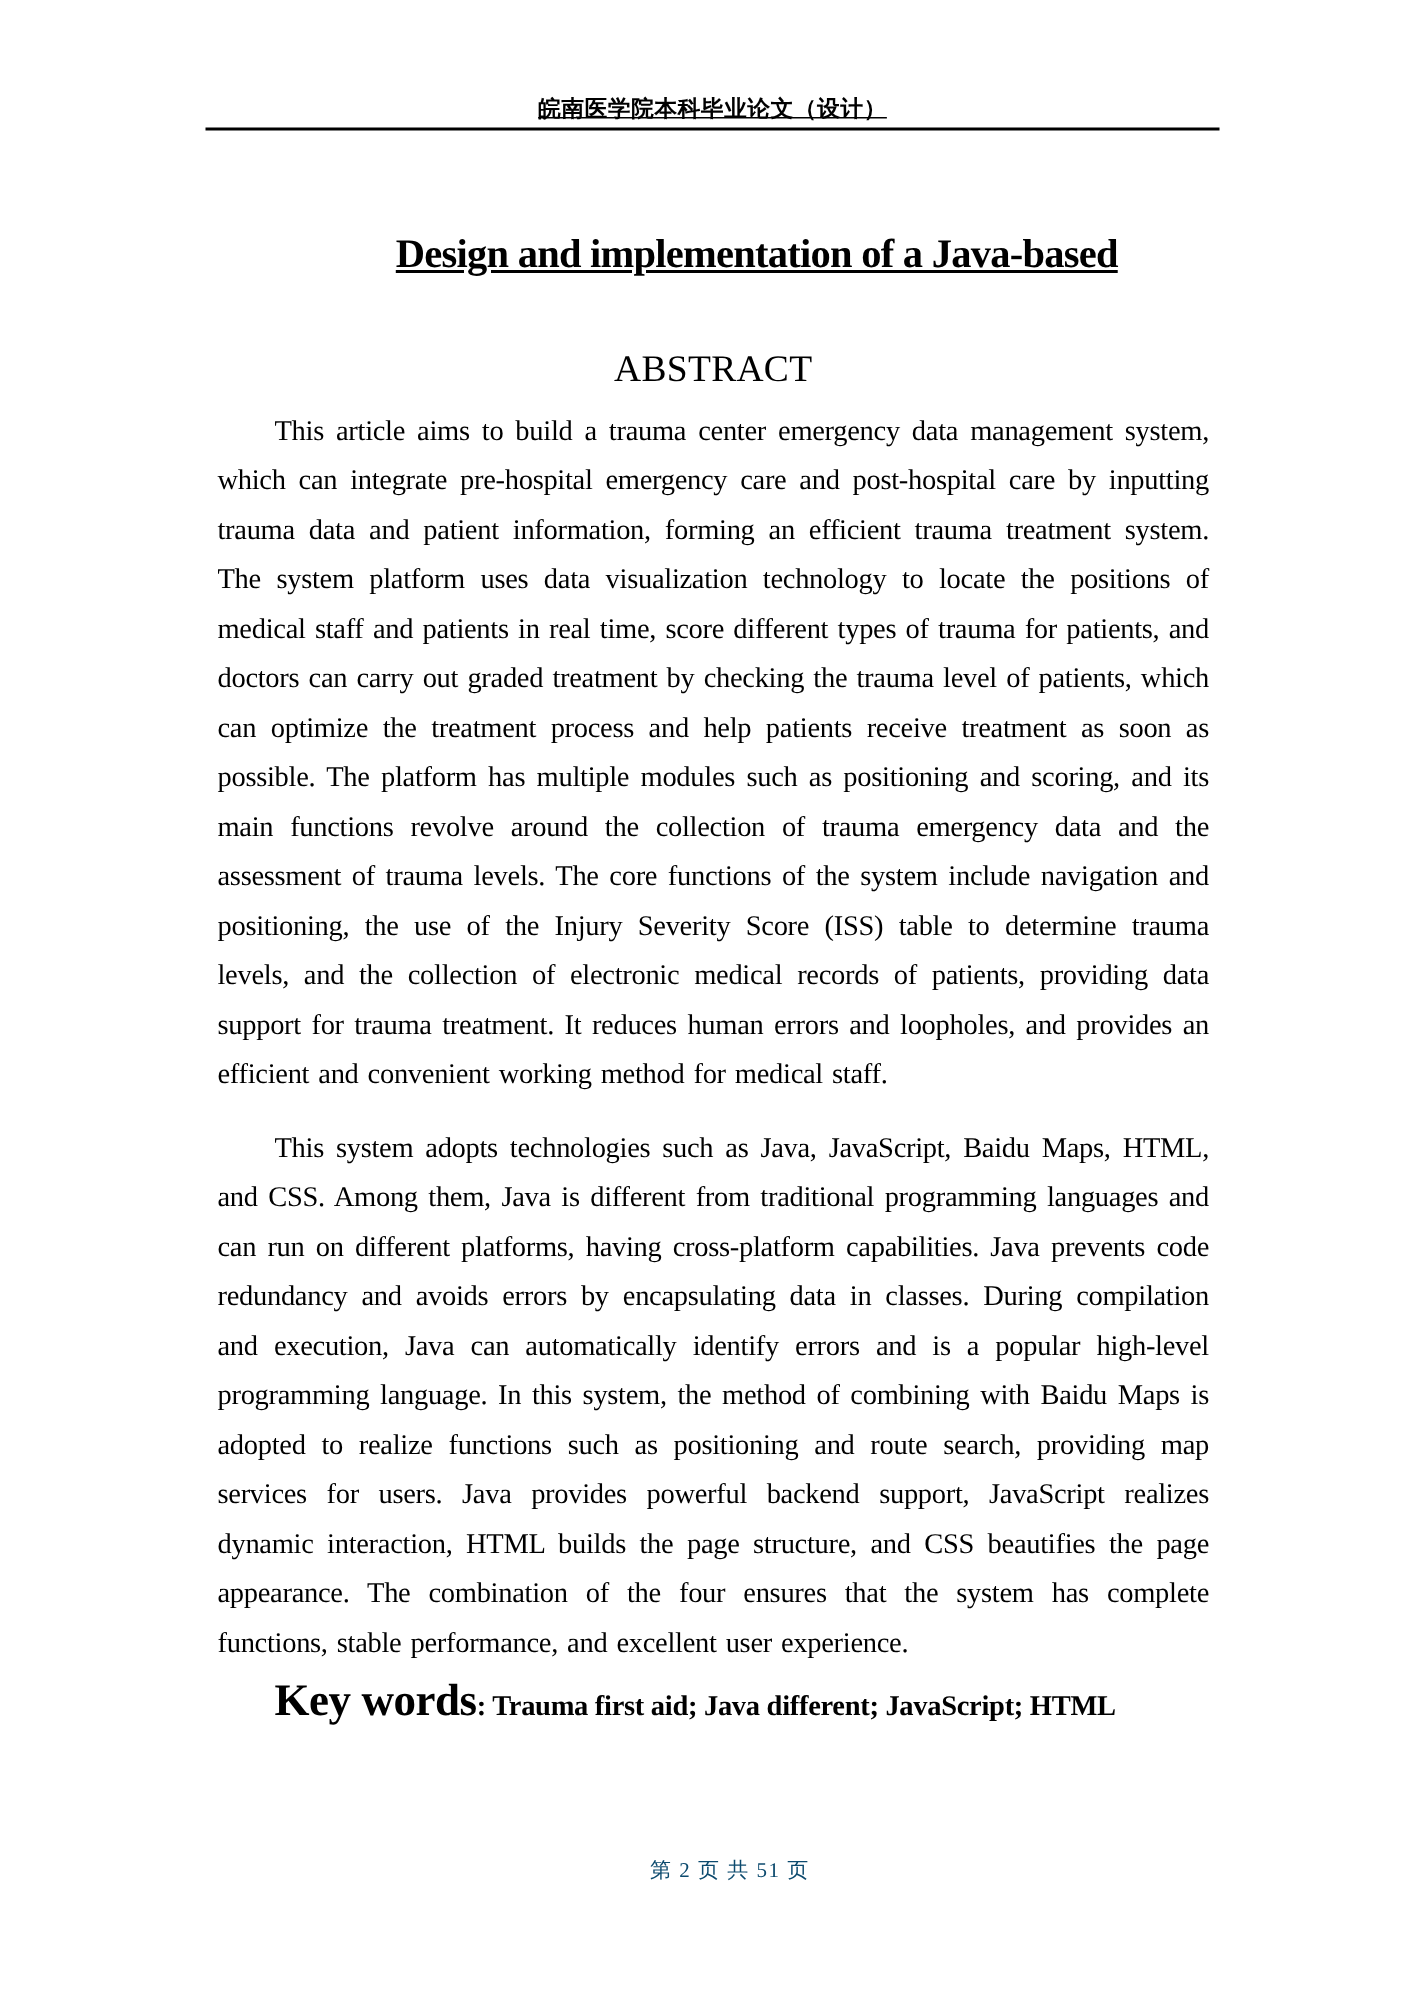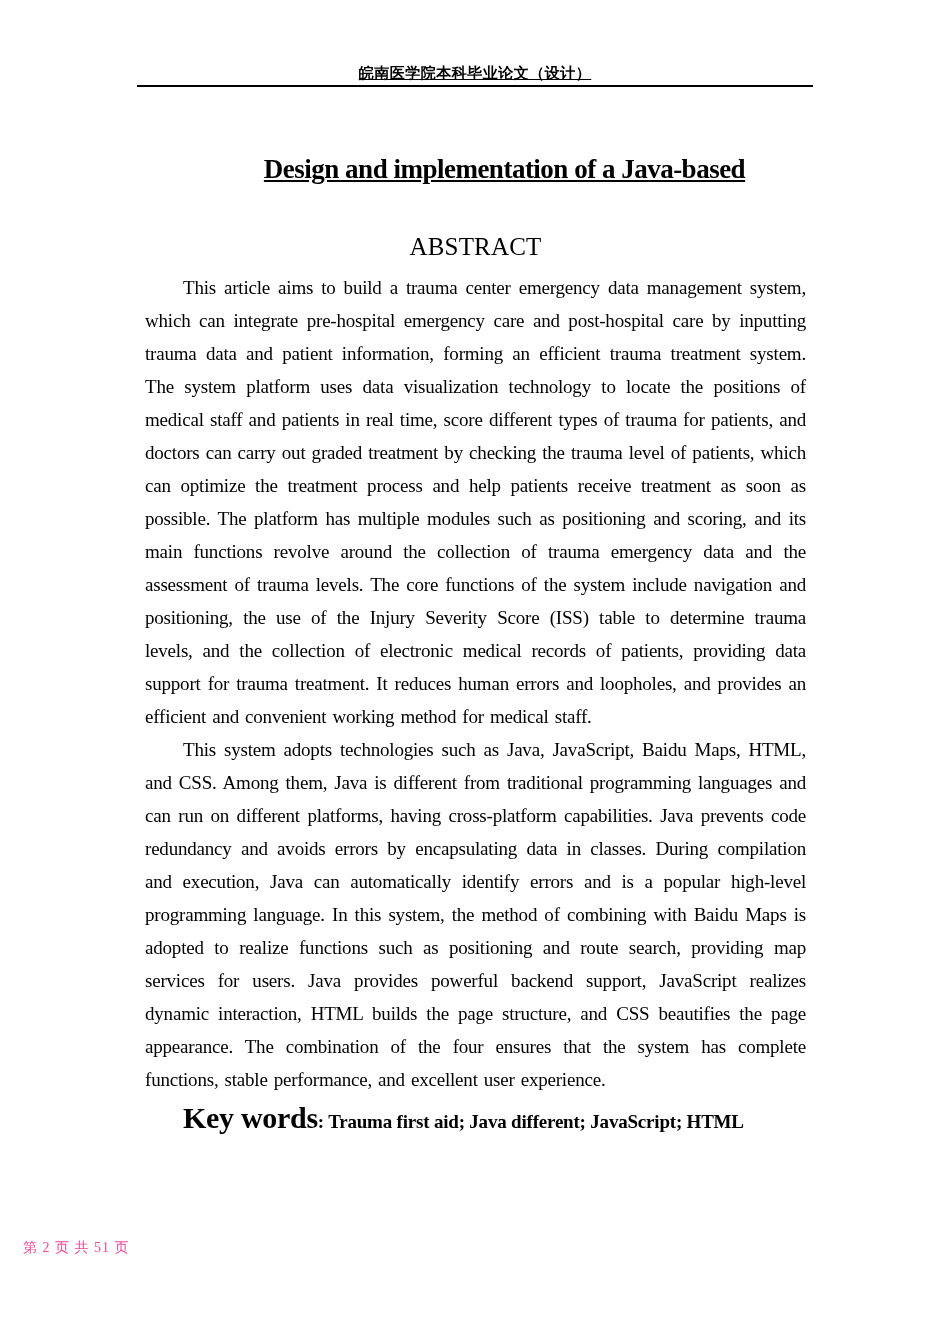--- a/index.html
+++ b/index.html
@@ -70,21 +70,21 @@
   }
   .para {
     margin: 9px 0 0 0;
     font-size: 19px;
     line-height: 33px;
     text-align: justify;
     text-indent: 38px;
     letter-spacing: -0.2px;
     word-spacing: 1.5px;
   }
-  .para + .para { margin-top: 0; }
+  .para + .para { margin-top: 16px; }
   .keywords {
     margin: 4px 0 0 0;
     text-indent: 38px;
     line-height: 36px;
     text-align: left;
   }
   .kw-label {
     font-size: 30px;
     font-weight: bold;
     letter-spacing: -0.3px;
@@ -95,23 +95,24 @@
     font-weight: bold;
     letter-spacing: -0.2px;
   }
 
   
   .page-footer {
     position: absolute;
     left: 0;
     right: 0;
     top: 1238px;
+    text-align: center;
     font-size: 14px;
     line-height: 20px;
-    color: #ec4899;
+    color: #0c4a6e;
     letter-spacing: 1px;
     padding-left: 23px;
   }
 </style>
 </head>
 <body>
 
 <div class="page">
 
   <header class="page-header">

